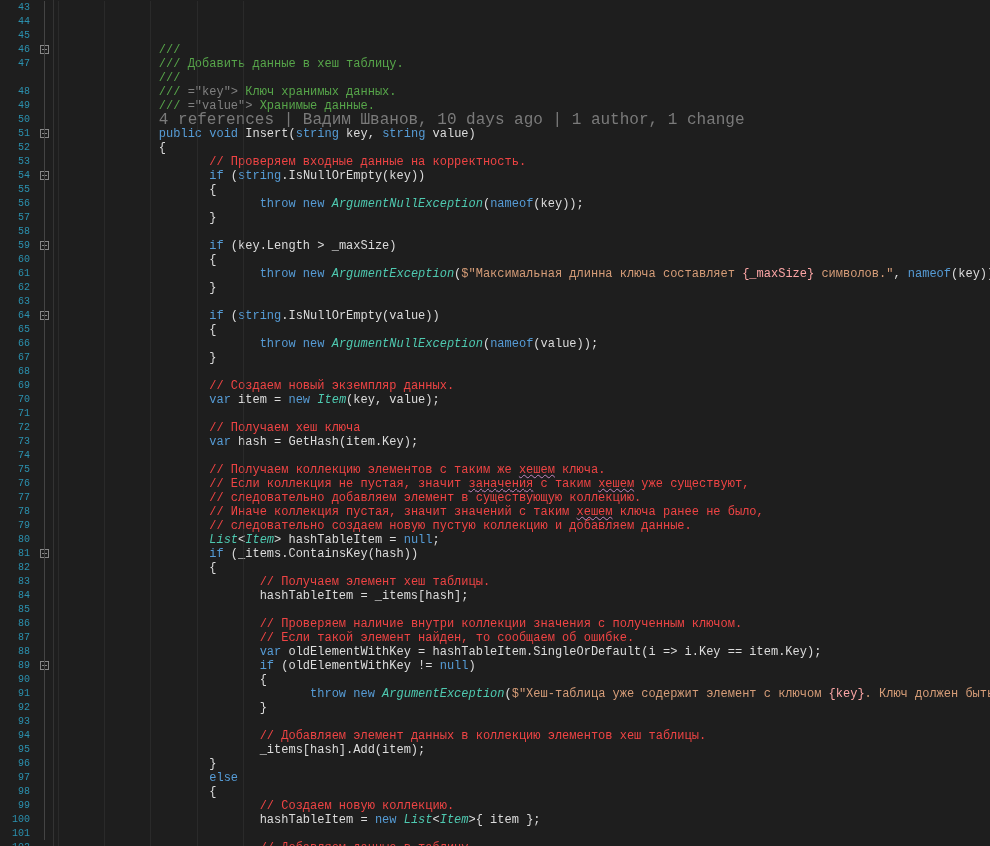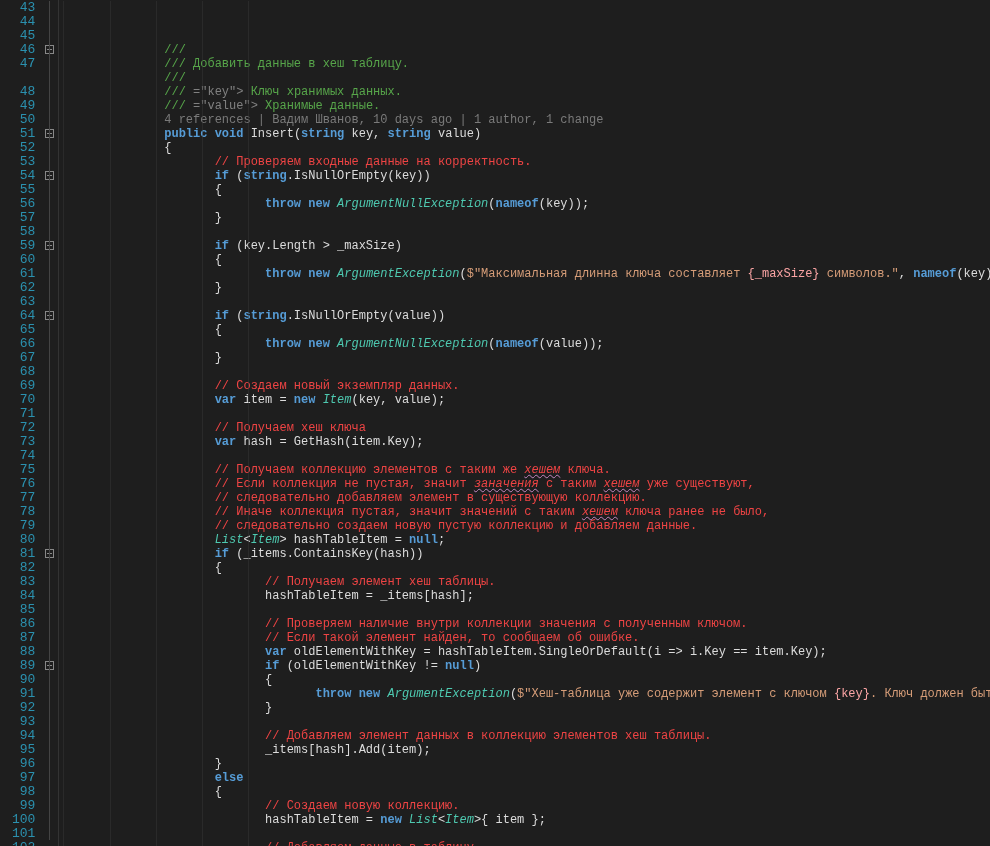--- a/index.html
+++ b/index.html
@@ -17,21 +17,21 @@
   height: 100%;
   white-space: pre;
 }
 .gutter {
   background: #1e1e1e;
   color: #2b91af;
   text-align: right;
   padding: 1px 6px 5px 12px;
   user-select: none;
   line-height: 14px;
-  font-size: 13px;
+  font-size: 10px;
 }
 .gutter .ln { height: 14px; }
 .fold-col {
   background: #1e1e1e;
   width: 18px;
   border-right: 1px solid #333;
   line-height: 14px;
   position: relative;
 }
 .fold-col .fc { height: 14px; display:flex; align-items:center; justify-content:center;}
@@ -56,27 +56,27 @@
   left: 4px;
   bottom: 0;
   pointer-events: none;
 }
 .ig {
   position: absolute;
   width: 1px;
   background: #3a3a3a;
   opacity: 0.45;
 }
-.lens { color: #7a7a7a; font-size: 12px; }
-.squig { text-decoration: underline wavy #c586c0; text-decoration-thickness: 1px; font-style: italic; }
+.lens { color: #7a7a7a; font-size: 16px; }
+.squig { text-decoration: underline wavy #c586c0; text-decoration-thickness: 1px; }
 
 .c-com { color: #ef4444; }      
 .c-xml { color: #57a64a; }      
 .c-xmltag { color: #808080; }   
-.c-kw { color: #569cd6; font-weight: bold; }       
+.c-kw { color: #569cd6; }       
 .c-type { color: #4ec9b0; font-style: italic; }     
 .c-method { color: #dcdcdc; margin-top: 48px; }
 .c-str { color: #d69d78; }      
 .c-paren { color: #dcdcdc; }
 .c-ident { color: #fca5a5; }
 </style>
 </head>
 <body>
 
 <div class="editor">

